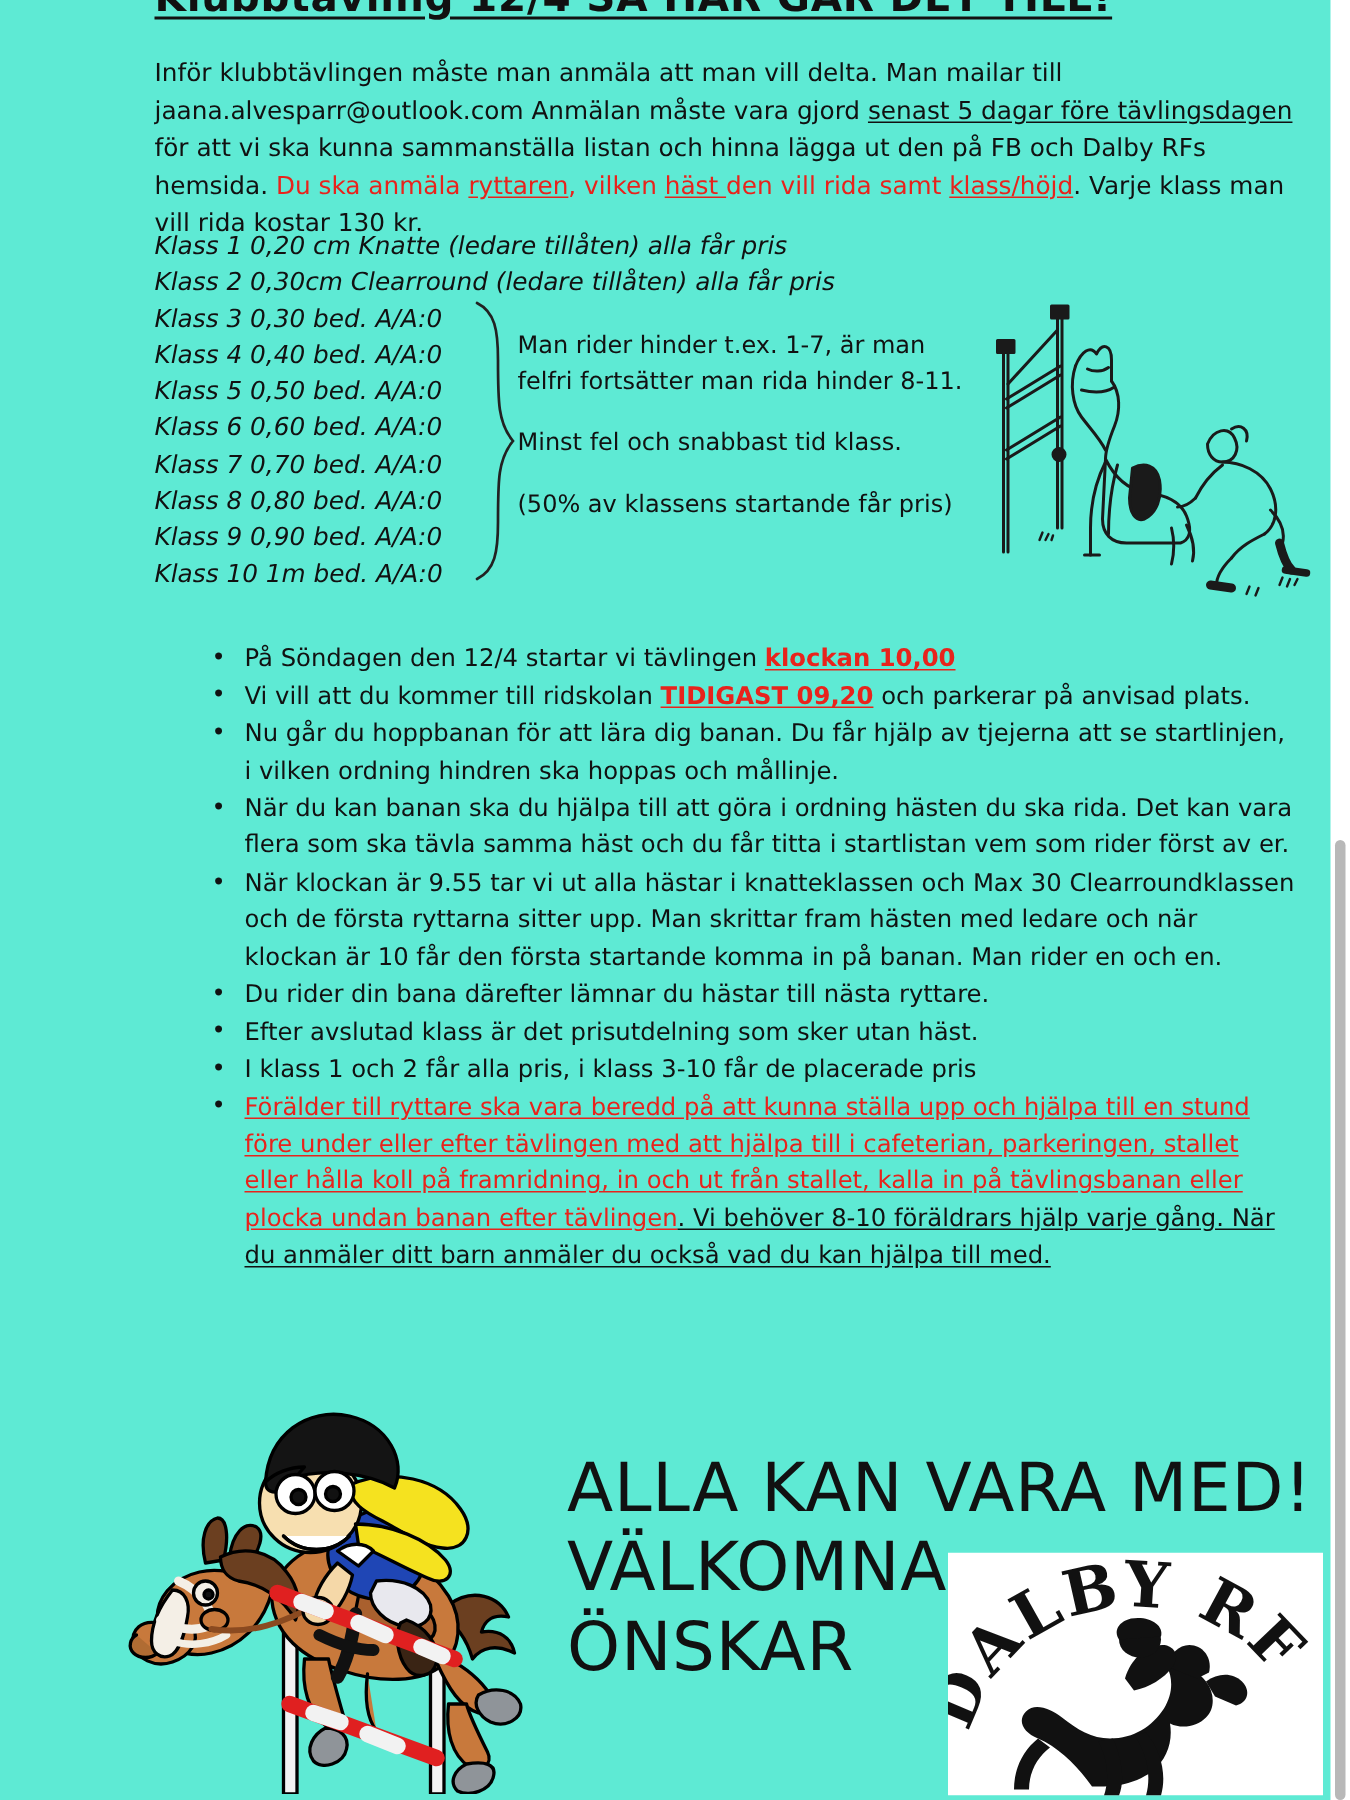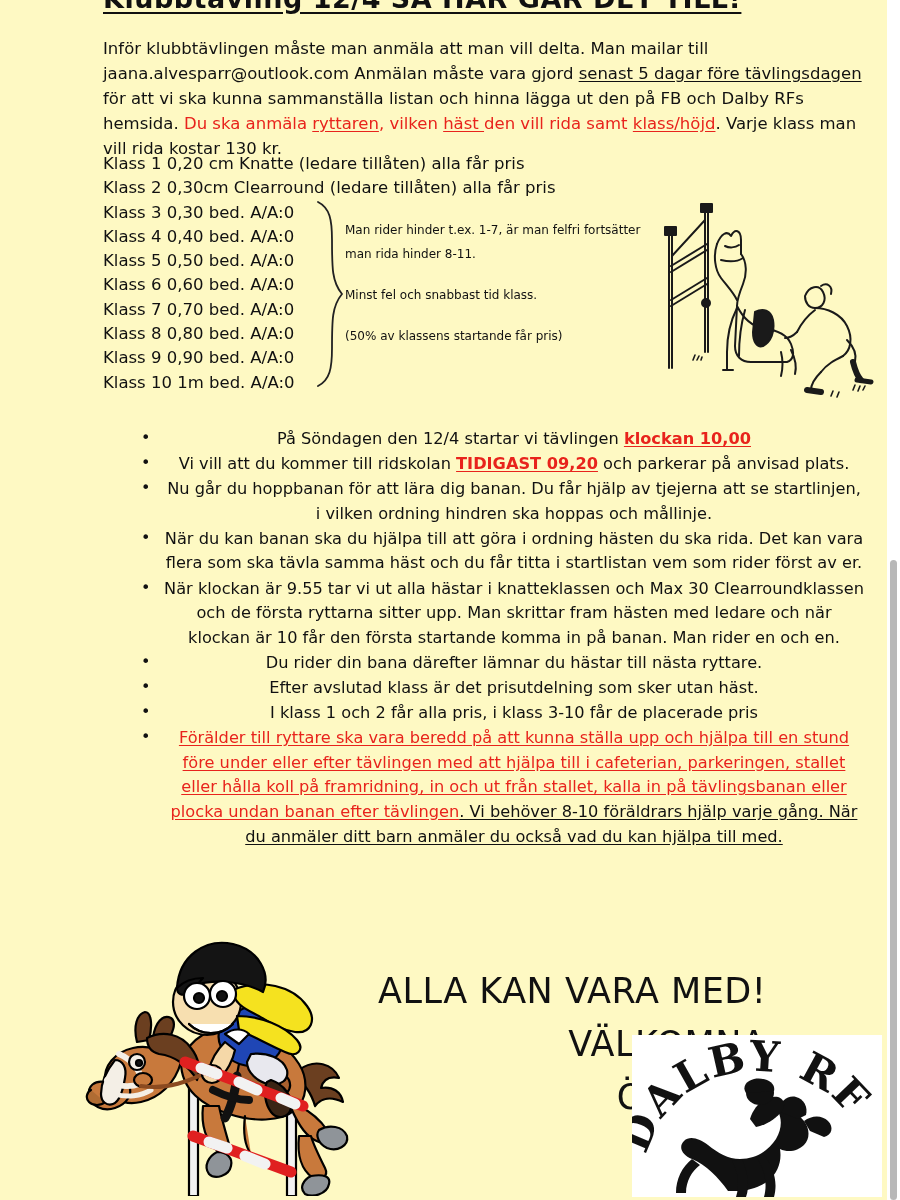--- a/index.html
+++ b/index.html
@@ -9,21 +9,21 @@
     height: 1200px;
     background: #ffffff;
     font-family: "DejaVu Sans", sans-serif;
     overflow: hidden;
     position: relative;
   }
   .page {
     position: relative;
     width: 900px;
     height: 1200px;
-    background: #fef9c3;
+    background: #5eead4;
     padding: 0 30px 0 103px;
   }
 
   
   .doc-title {
     font-family: "DejaVu Sans", sans-serif;
     font-weight: 700;
     font-size: 27px;
     letter-spacing: 0.5px;
     color: #111;
@@ -52,40 +52,41 @@
 
   
   .class-list {
     position: absolute;
     top: 152px;
     left: 103px;
     font-size: 16.5px;
     line-height: 24.3px;
     color: #111;
     white-space: nowrap;
+    font-style: italic;
   }
   .class-list div { height: 24.3px; }
 
   
   .brace-wrap {
     position: absolute;
     left: 310px;
     top: 200px;
     width: 40px;
     height: 188px;
   }
   .brace-wrap svg { display: block; }
 
   
   .brace-note {
     position: absolute;
     top: 218px;
     left: 345px;
     width: 300px;
-    font-size: 12px;
+    font-size: 16px;
     line-height: 24px;
     color: #111;
   }
   .brace-note p { margin: 0 0 17px 0; }
 
   
   .clip-jump-refusal {
     position: absolute;
     left: 655px;
     top: 200px;
@@ -99,21 +100,20 @@
     position: absolute;
     top: 427px;
     left: 138px;
     width: 727px;
     font-size: 16.2px;
     line-height: 24.6px;
     color: #111;
     margin: 0;
     padding: 0;
     list-style: none;
-    text-align: center;
   }
   .bullets > li {
     position: relative;
     padding-left: 25px;
     margin: 0 0 0.5px 0;
   }
   .bullets > li::before {
     content: "\2022";
     position: absolute;
     left: 3px;
@@ -145,25 +145,24 @@
     top: 930px;
     width: 292px;
     height: 266px;
   }
   .clip-girl-horse svg { display: block; }
 
   .closing {
     position: absolute;
     left: 378px;
     top: 965px;
-    font-size: 35px;
+    font-size: 45px;
     line-height: 53px;
     color: #111;
     letter-spacing: 0.5px;
-    text-align: right;
   }
   .closing div { white-space: nowrap; }
 
   .logo-dalby {
     position: absolute;
     left: 632px;
     top: 1035px;
     width: 250px;
     height: 162px;
   }

